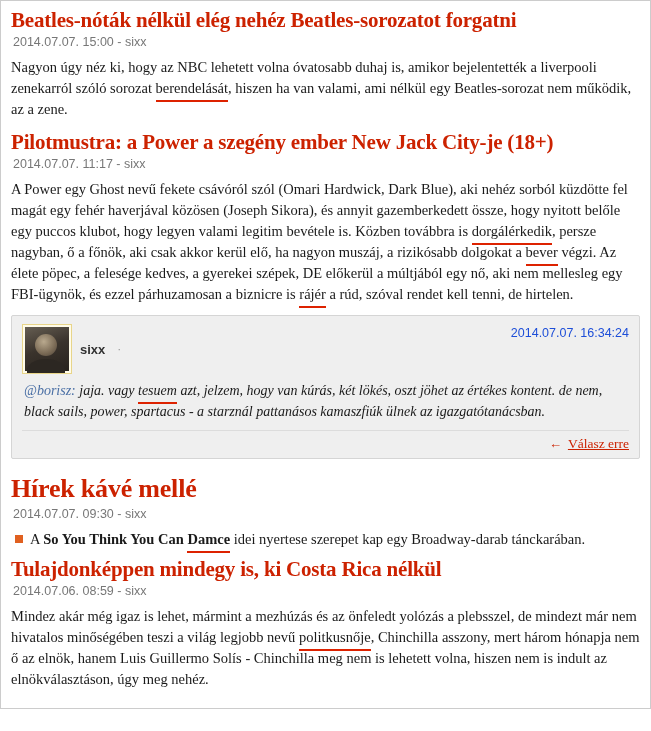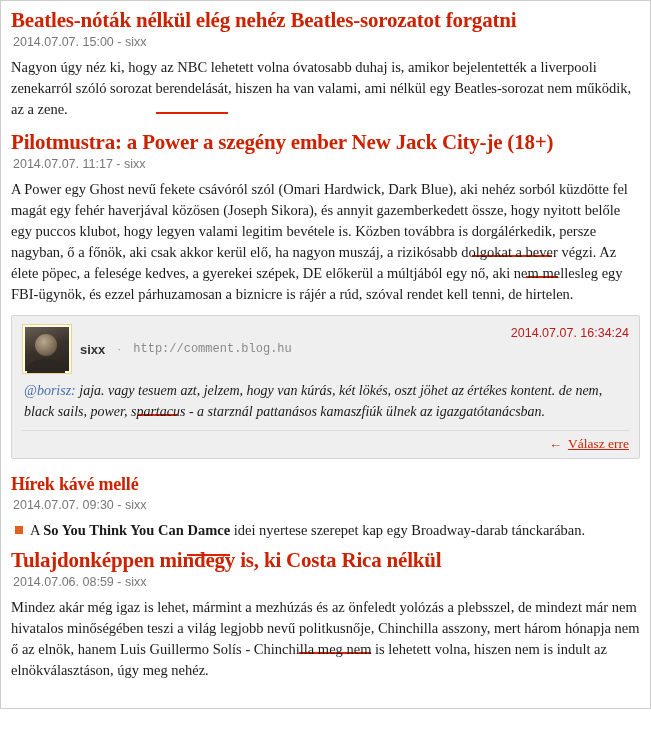--- a/index.html
+++ b/index.html
@@ -26,40 +26,40 @@
   .post-title {
     font-family: "Liberation Serif", serif;
     font-size: 21px;
     font-weight: bold;
     color: #cc2200;
     margin: 7px 0 3px 0;
     line-height: 1.15;
     letter-spacing: -0.2px;
   }
   .post-title.small {
-    font-size: 18px;
+    font-size: 26px;
     margin-top: 15px;
   }
   .post-meta {
     font-family: "Liberation Sans", sans-serif;
     font-size: 12.5px;
     color: #777777;
     margin: 0 0 8px 2px;
   }
   .post-body {
     font-family: "Liberation Serif", serif;
     font-size: 14.5px;
     line-height: 1.45;
     color: #1a1a1a;
     text-align: left;
     margin: 0 0 10px 0;
   }
   .hl {
     border-bottom: 2px solid #dd2200;
-    padding-bottom: 16px;
+    padding-bottom: 4px;
   }
   .bullet-line {
     font-family: "Liberation Serif", serif;
     font-size: 14.5px;
     line-height: 1.45;
     margin: 4px 0 6px 4px;
     display: flex;
     align-items: flex-start;
     gap: 7px;
   }
@@ -138,21 +138,21 @@
     margin: 0 4px;
   }
   .comment-url {
     font-family: "Liberation Mono", monospace;
     font-size: 12px;
     color: #8a8a8a;
   }
   .comment-date {
     font-family: "Liberation Sans", sans-serif;
     font-size: 12.5px;
-    color: #b91c1c;
+    color: #1d4ed8;
     padding-top: 2px;
   }
   .comment-body {
     font-family: "Liberation Serif", serif;
     font-size: 14px;
     line-height: 1.45;
     color: #1a1a1a;
     margin: 7px 2px 4px 2px;
     font-style: italic;
   }
@@ -195,21 +195,20 @@
     <div class="post-meta">2014.07.07. 11:17 - sixx</div>
     <p class="post-body"><span>A Power egy Ghost nevű fekete csávóról szól (Omari Hardwick, Dark Blue), aki nehéz sorból küzdötte fel magát egy fehér haverjával közösen (Joseph Sikora), és annyit gazemberkedett össze, hogy nyitott belőle egy puccos klubot, hogy legyen valami legitim bevétele is. Közben továbbra is </span><span class="hl">dorgálérkedik</span><span>, persze nagyban, ő a főnök, aki csak akkor kerül elő, ha nagyon muszáj, a rizikósabb dolgokat a </span><span class="hl">bever</span><span> végzi. Az élete pöpec, a felesége kedves, a gyerekei szépek, DE előkerül a múltjából egy nő, aki nem mellesleg egy FBI-ügynök, és ezzel párhuzamosan a biznicre is </span><span class="hl">rájér</span><span> a rúd, szóval rendet kell tenni, de hirtelen.</span></p>
   </div>
 
   <div class="comment">
     <div class="comment-head">
       <div class="comment-id">
         <div class="avatar"></div>
         <span class="comment-author">sixx</span>
         <span class="comment-sep">·</span>
-        <span class="comment-url">http://comment.blog.hu</span>
       </div>
       <div class="comment-date">2014.07.07. 16:34:24</div>
     </div>
     <div class="comment-body"><span class="mention">@borisz:</span><span> jaja. vagy </span><span class="hl">tesuem</span><span> azt, jelzem, hogy van kúrás, két lökés, oszt jöhet az értékes kontent. de nem, black sails, power, spartacus - a starznál pattanásos kamaszfiúk ülnek az igazgatótanácsban.</span></div>
     <div class="comment-foot">
       <span class="reply-arrow">←</span>
       <span class="reply-link">Válasz erre</span>
     </div>
   </div>
 

